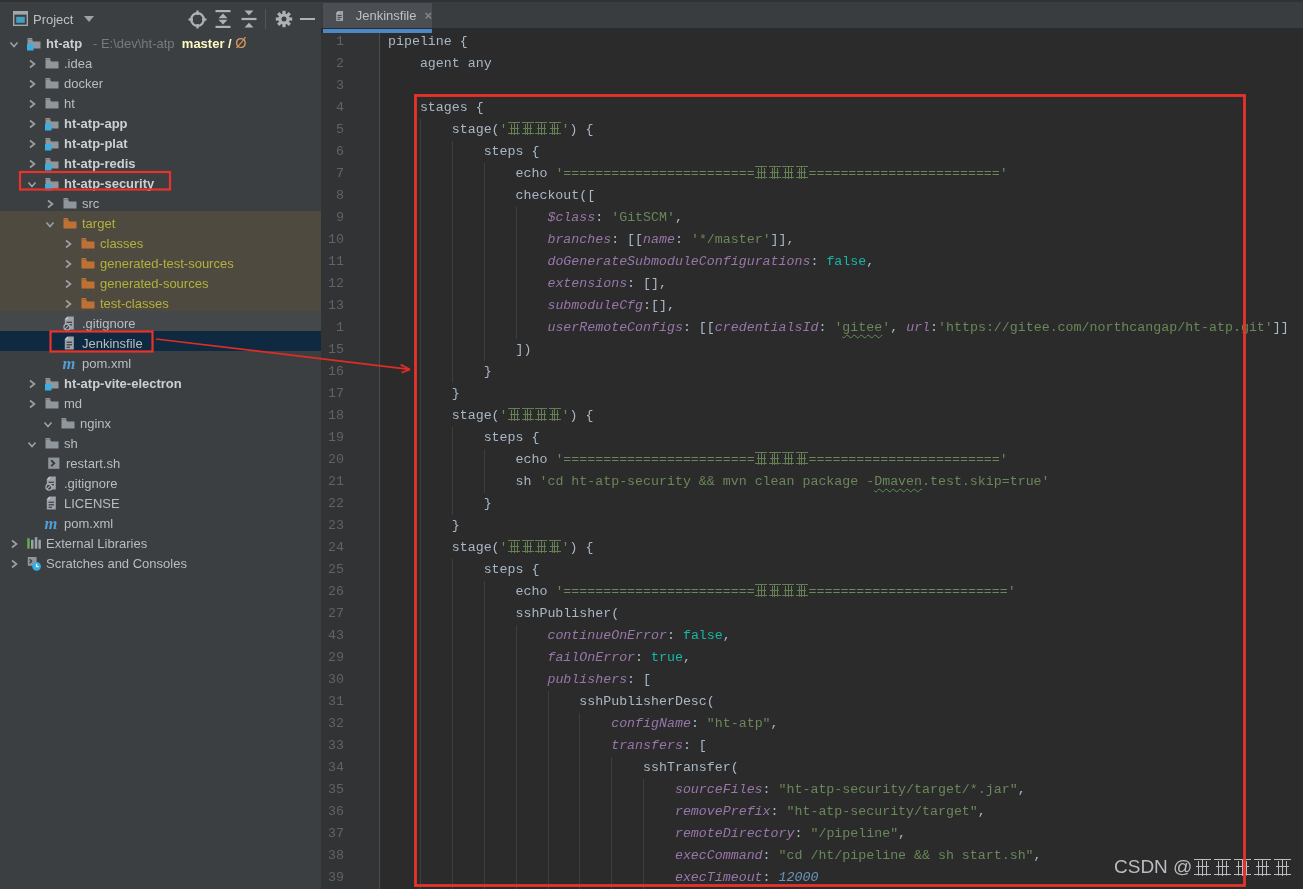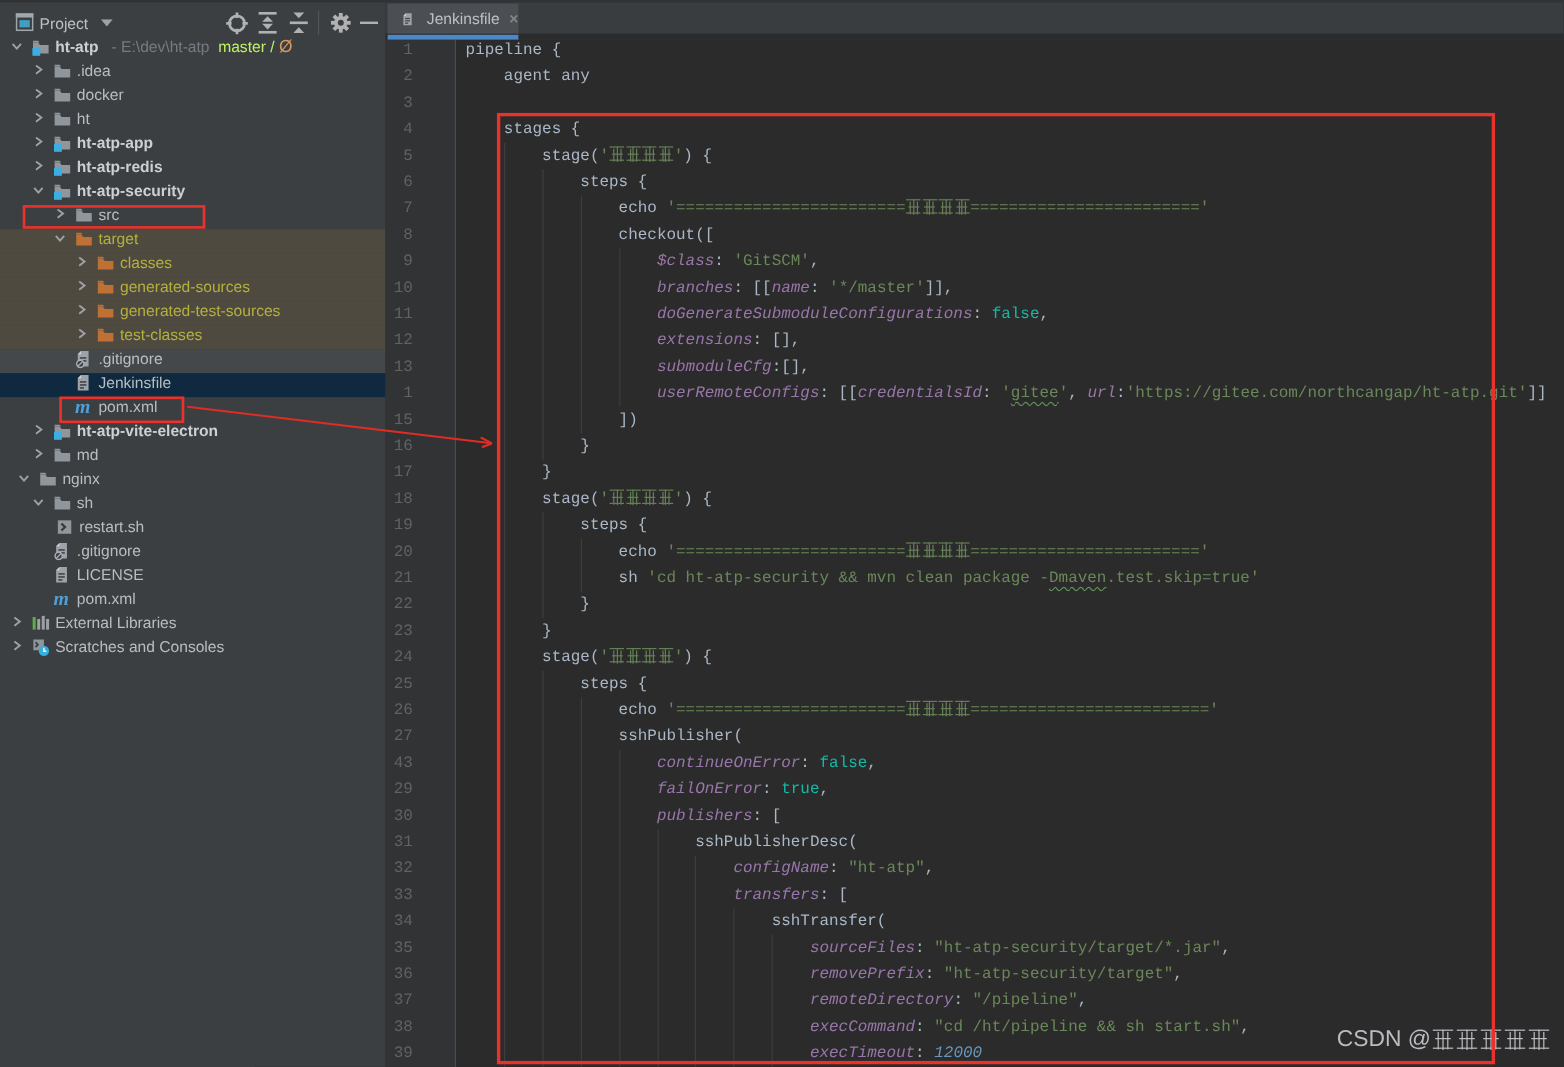--- a/index.html
+++ b/index.html
@@ -1,18 +1,18 @@
 <!DOCTYPE html>
 <html><head><meta charset="utf-8"><style>
 *{margin:0;padding:0;box-sizing:border-box}
 html,body{width:1303px;height:889px;overflow:hidden;background:#2b2b2b;font-family:"Liberation Sans",sans-serif}
 #panel{position:absolute;left:0;top:0;width:321px;height:889px;background:#3c3f41}
 #ptool{position:absolute;left:0;top:0;width:321px;height:33px;background:#3c3f41;border-top:2px solid #303233}
 #tree{position:absolute;left:0;top:31px;width:321px}
-.row{height:20px;display:flex;align-items:flex-start;white-space:nowrap;font-size:13px;color:#b9bdc1}
+.row{height:20px;display:flex;align-items:flex-end;white-space:nowrap;font-size:13px;color:#b9bdc1}
 .row svg{flex:none}
 .b{font-weight:bold;color:#ccd0d4}
 .ol{color:#b4b03e}
 .chev{width:12px;height:14px;margin-right:6px}
 .csp{width:12px;flex:none;margin-right:6px}
 .ico{width:16px;height:16px;margin-right:3px}
 .lbl{padding-left:1px}
 #ed{position:absolute;left:321px;top:0;width:982px;height:889px;background:#2b2b2b}
 #tabbar{position:absolute;left:321px;top:0;width:982px;height:33px;background:#3a3d40;border-top:2px solid #303335}
 #tabband{position:absolute;left:321px;top:28px;width:982px;height:5px;background:#292b2d}
@@ -165,21 +165,21 @@
       </svg>
       <div style="position:absolute;left:300px;top:16px;width:15px;height:2.4px;background:#afb1b3"></div>
     </div>
     <div id="tree">
       <div class="row" style="padding-left:8px"><svg class="chev" width="12" height="14" viewBox="0 0 12 14">
           <polyline points="2.5,5.5 6,9.5 9.5,5.5" fill="none" stroke="#9da1a4" stroke-width="1.6"></polyline>
         </svg><svg class="ico" width="16" height="16" viewBox="0 0 16 16">
           <path d="M1.5,4.5 h4.2 l1.6,2 h7.2 v7 H1.5 z" fill="#8f969c"></path>
           <path d="M1.5,3 h4.2 l1.2,1.5 H1.5 z" fill="#8f969c"></path>
           <rect x="1" y="9" width="6.5" height="6.5" fill="#3caee2"></rect>
-        </svg><span class="lbl b">ht-atp</span>&nbsp;&nbsp;&nbsp;<span style="color:#757b82">- E:\dev\ht-atp&nbsp;&nbsp;</span><span style="color:#bef264;font-weight:normal">master /&nbsp;</span><span style="color:#d79a5e;font-size:14.5px">Ø</span></div>
+        </svg><span class="lbl b">ht-atp</span>&nbsp;&nbsp;&nbsp;<span style="color:#757b82">- E:\dev\ht-atp&nbsp;&nbsp;</span><span style="color:#fef9c3;font-weight:bold">master /&nbsp;</span><span style="color:#d79a5e;font-size:14.5px">Ø</span></div>
 <div class="row" style="padding-left:26px">
         <svg class="chev" width="12" height="14" viewBox="0 0 12 14">
           <polyline points="4,3.5 8.5,7 4,10.5" fill="none" stroke="#9da1a4" stroke-width="1.6"></polyline>
         </svg>
         <svg class="ico" width="16" height="16" viewBox="0 0 16 16">
           <path d="M1.5,4.5 h4.2 l1.6,2 h7.2 v7 H1.5 z" fill="#8f969c"></path>
           <path d="M1.5,3 h4.2 l1.2,1.5 H1.5 z" fill="#8f969c"></path>
         </svg>
         <span class="lbl">.idea</span>
       </div>
@@ -206,20 +206,31 @@
 <div class="row" style="padding-left:26px">
         <svg class="chev" width="12" height="14" viewBox="0 0 12 14">
           <polyline points="4,3.5 8.5,7 4,10.5" fill="none" stroke="#9da1a4" stroke-width="1.6"></polyline>
         </svg>
         <svg class="ico" width="16" height="16" viewBox="0 0 16 16">
           <path d="M1.5,4.5 h4.2 l1.6,2 h7.2 v7 H1.5 z" fill="#8f969c"></path>
           <path d="M1.5,3 h4.2 l1.2,1.5 H1.5 z" fill="#8f969c"></path>
           <rect x="1" y="9" width="6.5" height="6.5" fill="#3caee2"></rect>
         </svg>
         <span class="lbl b">ht-atp-app</span>
+      </div>
+<div class="row" style="padding-left:26px">
+        <svg class="chev" width="12" height="14" viewBox="0 0 12 14">
+          <polyline points="4,3.5 8.5,7 4,10.5" fill="none" stroke="#9da1a4" stroke-width="1.6"></polyline>
+        </svg>
+        <svg class="ico" width="16" height="16" viewBox="0 0 16 16">
+          <path d="M1.5,4.5 h4.2 l1.6,2 h7.2 v7 H1.5 z" fill="#8f969c"></path>
+          <path d="M1.5,3 h4.2 l1.2,1.5 H1.5 z" fill="#8f969c"></path>
+          <rect x="1" y="9" width="6.5" height="6.5" fill="#3caee2"></rect>
+        </svg>
+        <span class="lbl b">ht-atp-plat</span>
       </div>
 <div class="row" style="padding-left:26px">
         <svg class="chev" width="12" height="14" viewBox="0 0 12 14">
           <polyline points="4,3.5 8.5,7 4,10.5" fill="none" stroke="#9da1a4" stroke-width="1.6"></polyline>
         </svg>
         <svg class="ico" width="16" height="16" viewBox="0 0 16 16">
           <path d="M1.5,4.5 h4.2 l1.6,2 h7.2 v7 H1.5 z" fill="#8f969c"></path>
           <path d="M1.5,3 h4.2 l1.2,1.5 H1.5 z" fill="#8f969c"></path>
           <rect x="1" y="9" width="6.5" height="6.5" fill="#3caee2"></rect>
         </svg>
@@ -267,31 +278,31 @@
         <span class="lbl ol">classes</span>
       </div>
 <div class="row" style="padding-left:62px;background:#4e4a40">
         <svg class="chev" width="12" height="14" viewBox="0 0 12 14">
           <polyline points="4,3.5 8.5,7 4,10.5" fill="none" stroke="#9da1a4" stroke-width="1.6"></polyline>
         </svg>
         <svg class="ico" width="16" height="16" viewBox="0 0 16 16">
           <path d="M1.5,4.5 h4.2 l1.6,2 h7.2 v7 H1.5 z" fill="#bf7034"></path>
           <path d="M1.5,3 h4.2 l1.2,1.5 H1.5 z" fill="#bf7034"></path>
         </svg>
-        <span class="lbl ol">generated-sources</span>
+        <span class="lbl ol">generated-test-sources</span>
       </div>
 <div class="row" style="padding-left:62px;background:#4e4a40">
         <svg class="chev" width="12" height="14" viewBox="0 0 12 14">
           <polyline points="4,3.5 8.5,7 4,10.5" fill="none" stroke="#9da1a4" stroke-width="1.6"></polyline>
         </svg>
         <svg class="ico" width="16" height="16" viewBox="0 0 16 16">
           <path d="M1.5,4.5 h4.2 l1.6,2 h7.2 v7 H1.5 z" fill="#bf7034"></path>
           <path d="M1.5,3 h4.2 l1.2,1.5 H1.5 z" fill="#bf7034"></path>
         </svg>
-        <span class="lbl ol">generated-test-sources</span>
+        <span class="lbl ol">generated-sources</span>
       </div>
 <div class="row" style="padding-left:62px;background:#4e4a40">
         <svg class="chev" width="12" height="14" viewBox="0 0 12 14">
           <polyline points="4,3.5 8.5,7 4,10.5" fill="none" stroke="#9da1a4" stroke-width="1.6"></polyline>
         </svg>
         <svg class="ico" width="16" height="16" viewBox="0 0 16 16">
           <path d="M1.5,4.5 h4.2 l1.6,2 h7.2 v7 H1.5 z" fill="#bf7034"></path>
           <path d="M1.5,3 h4.2 l1.2,1.5 H1.5 z" fill="#bf7034"></path>
         </svg>
         <span class="lbl ol">test-classes</span>
@@ -341,21 +352,21 @@
 <div class="row" style="padding-left:26px">
         <svg class="chev" width="12" height="14" viewBox="0 0 12 14">
           <polyline points="4,3.5 8.5,7 4,10.5" fill="none" stroke="#9da1a4" stroke-width="1.6"></polyline>
         </svg>
         <svg class="ico" width="16" height="16" viewBox="0 0 16 16">
           <path d="M1.5,4.5 h4.2 l1.6,2 h7.2 v7 H1.5 z" fill="#8f969c"></path>
           <path d="M1.5,3 h4.2 l1.2,1.5 H1.5 z" fill="#8f969c"></path>
         </svg>
         <span class="lbl">md</span>
       </div>
-<div class="row" style="padding-left:14px">
+<div class="row" style="padding-left:42px">
         <svg class="chev" width="12" height="14" viewBox="0 0 12 14">
           <polyline points="2.5,5.5 6,9.5 9.5,5.5" fill="none" stroke="#9da1a4" stroke-width="1.6"></polyline>
         </svg>
         <svg class="ico" width="16" height="16" viewBox="0 0 16 16">
           <path d="M1.5,4.5 h4.2 l1.6,2 h7.2 v7 H1.5 z" fill="#8f969c"></path>
           <path d="M1.5,3 h4.2 l1.2,1.5 H1.5 z" fill="#8f969c"></path>
         </svg>
         <span class="lbl">nginx</span>
       </div>
 <div class="row" style="padding-left:26px">

